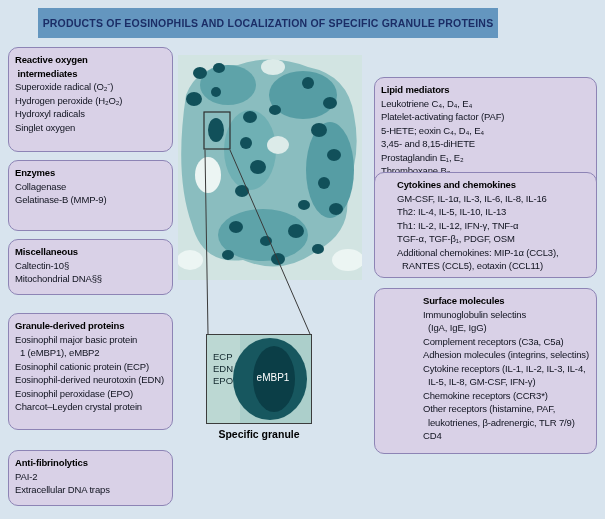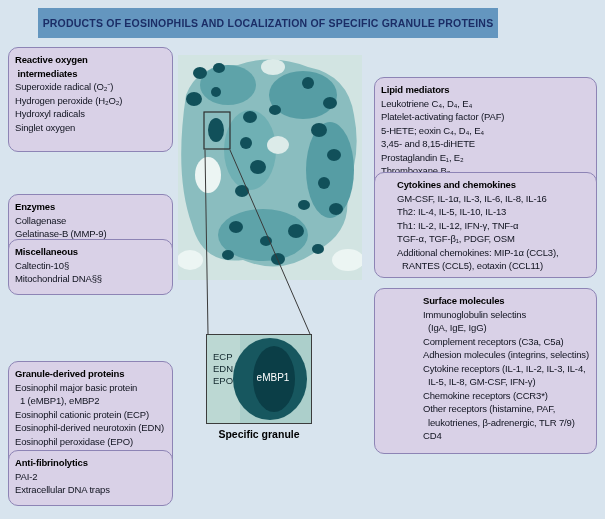--- a/index.html
+++ b/index.html
@@ -86,41 +86,41 @@
         <div class="title-line">&nbsp;intermediates</div>
       </div>
     <div>
         <div class="item-line">Superoxide radical (O₂⁻)</div>
         <div class="item-line">Hydrogen peroxide (H₂O₂)</div>
         <div class="item-line">Hydroxyl radicals</div>
         <div class="item-line">Singlet oxygen</div>
       </div>
   </div>
 
-  <div class="box" style="left:8px;top:160px;width:165px;height:71px;margin-top:34px;">
+  <div class="box" style="left:8px;top:160px;width:165px;height:71px;">
     <div>
         <div class="title-line">Enzymes</div>
       </div>
     <div>
         <div class="item-line">Collagenase</div>
         <div class="item-line">Gelatinase-B (MMP-9)</div>
       </div>
   </div>
 
   <div class="box" style="left:8px;top:239px;width:165px;height:56px;">
     <div>
         <div class="title-line">Miscellaneous</div>
       </div>
     <div>
         <div class="item-line">Caltectin-10§</div>
         <div class="item-line">Mitochondrial DNA§§</div>
       </div>
   </div>
 
-  <div class="box" style="left:8px;top:313px;width:165px;height:117px;margin-top:48px;">
+  <div class="box" style="left:8px;top:313px;width:165px;height:117px;">
     <div>
         <div class="title-line">Granule-derived proteins</div>
       </div>
     <div>
         <div class="item-line">Eosinophil major basic protein</div>
         <div class="item-line">&nbsp;&nbsp;1 (eMBP1), eMBP2</div>
         <div class="item-line">Eosinophil cationic protein (ECP)</div>
         <div class="item-line">Eosinophil-derived neurotoxin (EDN)</div>
         <div class="item-line">Eosinophil peroxidase (EPO)</div>
         <div class="item-line">Charcot–Leyden crystal protein</div>

